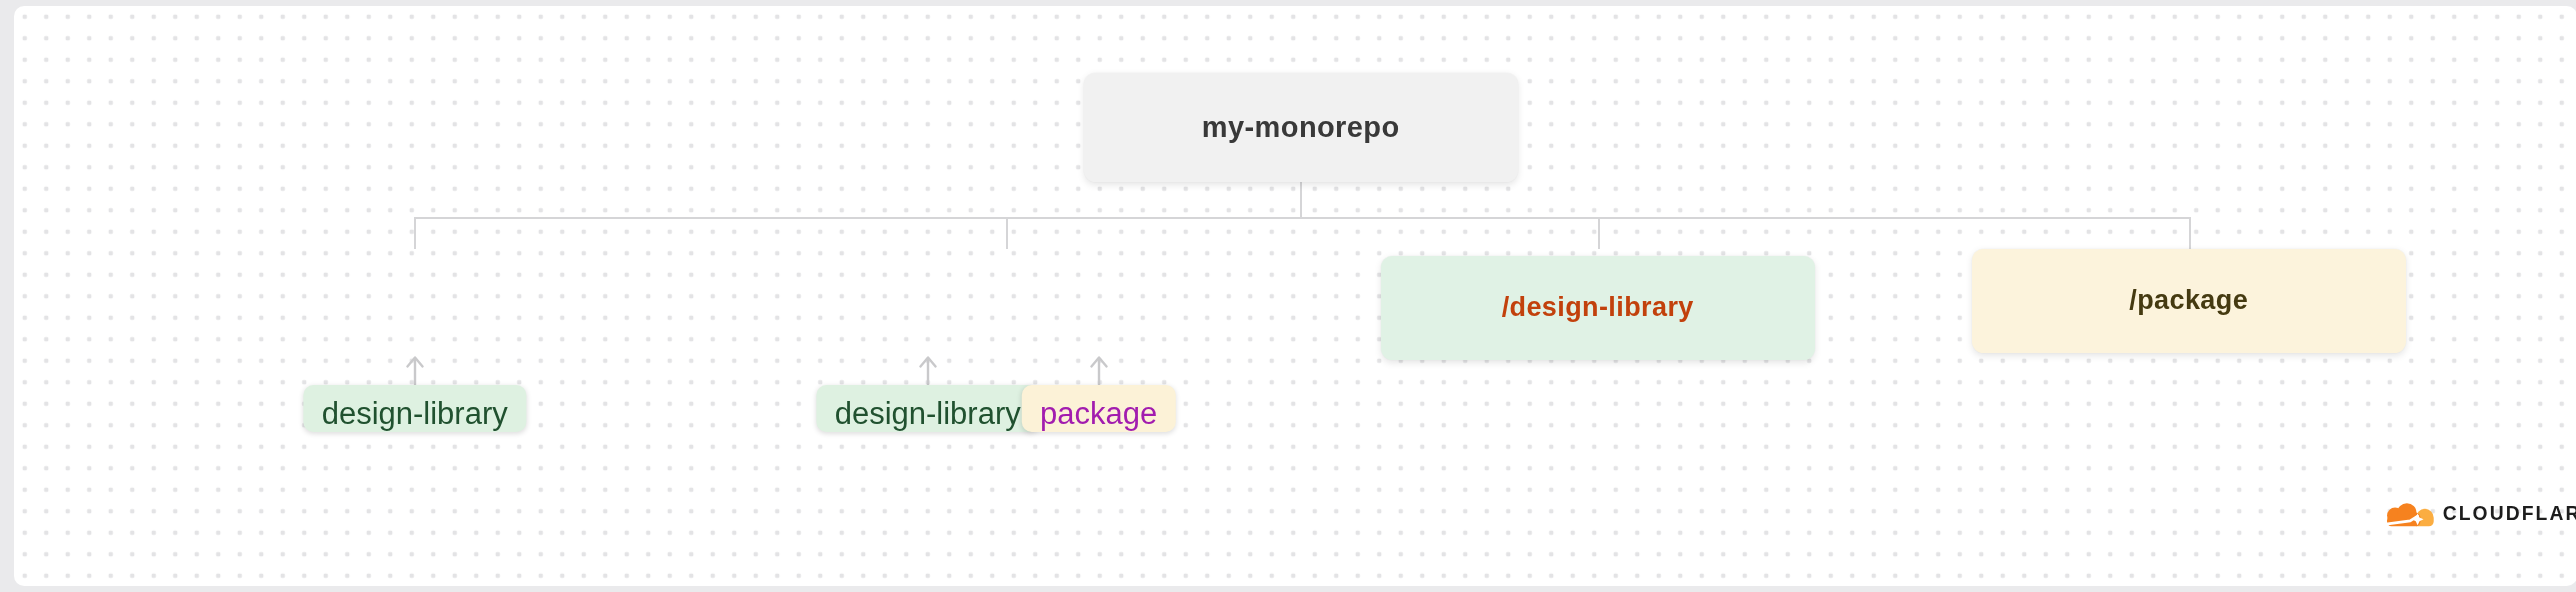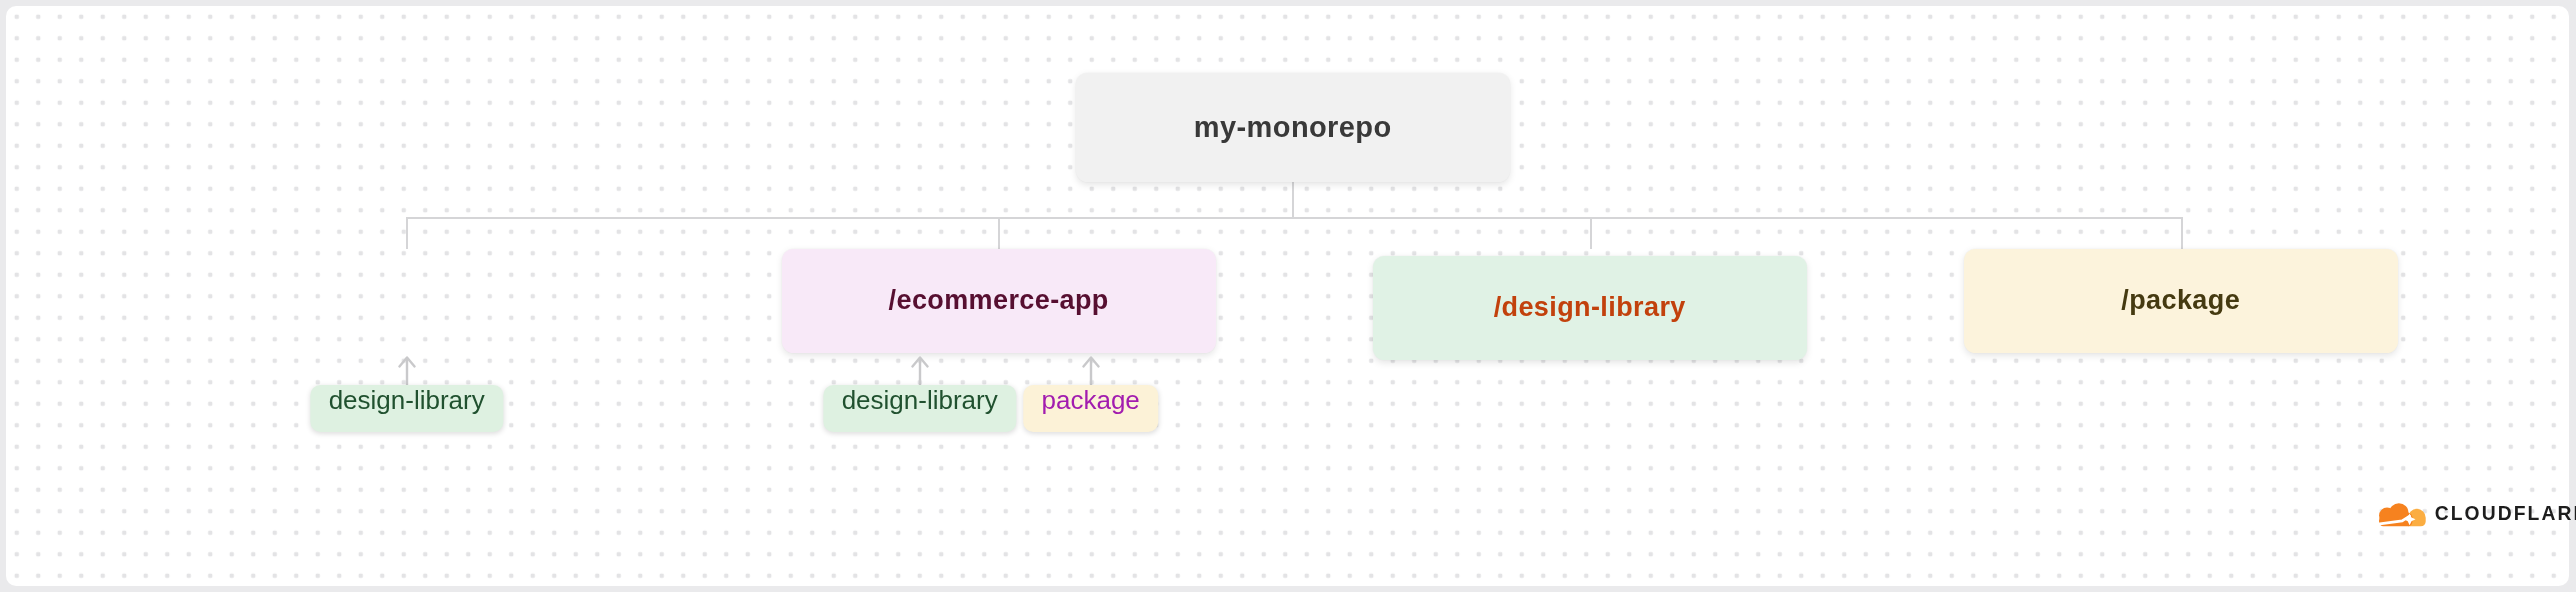--- a/index.html
+++ b/index.html
@@ -8,20 +8,21 @@
     width: 2576px;
     height: 592px;
     background: #eaeaec;
     font-family: "Liberation Sans", "DejaVu Sans", sans-serif;
     overflow: hidden;
   }
   .frame {
     position: relative;
     width: 2548px;
     height: 592px;
+    margin-left: 8px;
   }
   .canvas {
     position: absolute;
     left: 5.7px;
     top: 5.7px;
     width: 2563px;
     height: 580px;
     background-color: #ffffff;
     background-image: radial-gradient(circle, #e3e3e5 2.1px, transparent 2.6px);
     background-size: 21.5px 21.5px;
@@ -76,24 +77,24 @@
     stroke-linecap: round;
     stroke-linejoin: round;
   }
 
   
   .tag {
     position: absolute;
     top: 379px;
     height: 47px;
     display: inline-flex;
-    align-items: flex-start;
+    align-items: flex-end;
     padding: 0 18.6px;
     border-radius: 10px;
-    font-size: 26px;
+    font-size: 31px;
     transform: translateX(-50%);
     box-shadow: 0 1.4px 5px rgba(0,0,0,0.13);
     white-space: nowrap;
   }
   .tag-green  { background: #def1e1; color: #20512f; }
   .tag-yellow { background: #fcf2d7; color: #a21caf; }
   .tag-1 { left: 401px; }
   .tag-2 { left: 914px; }
   .tag-3 { left: 1085px; }
 
@@ -124,23 +125,20 @@
     <div class="tline hbar"></div>
     <div class="tline drop-1"></div>
     <div class="tline drop-2"></div>
     <div class="tline drop-3"></div>
     <div class="tline drop-4"></div>
 
     <div class="node node-root">
       <span>my-monorepo</span>
     </div>
 
-    <div class="node node-ecommerce">
-      <span>/ecommerce-app</span>
-    </div>
     <div class="node node-design">
       <span>/design-library</span>
     </div>
     <div class="node node-package">
       <span>/package</span>
     </div>
 
     <div class="dep-arrow arrow-1">
       <svg viewBox="0 0 36 48">
           <line x1="18" y1="11" x2="18" y2="47"></line>

